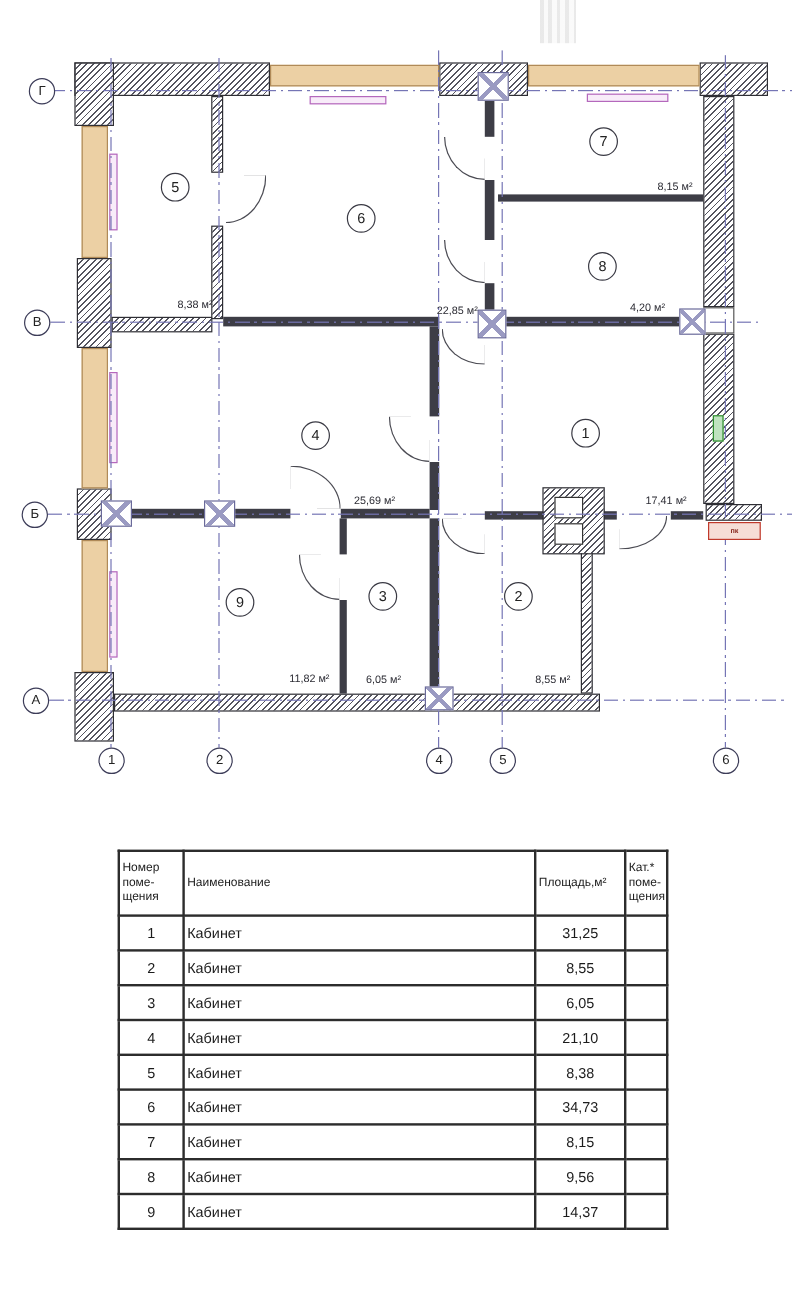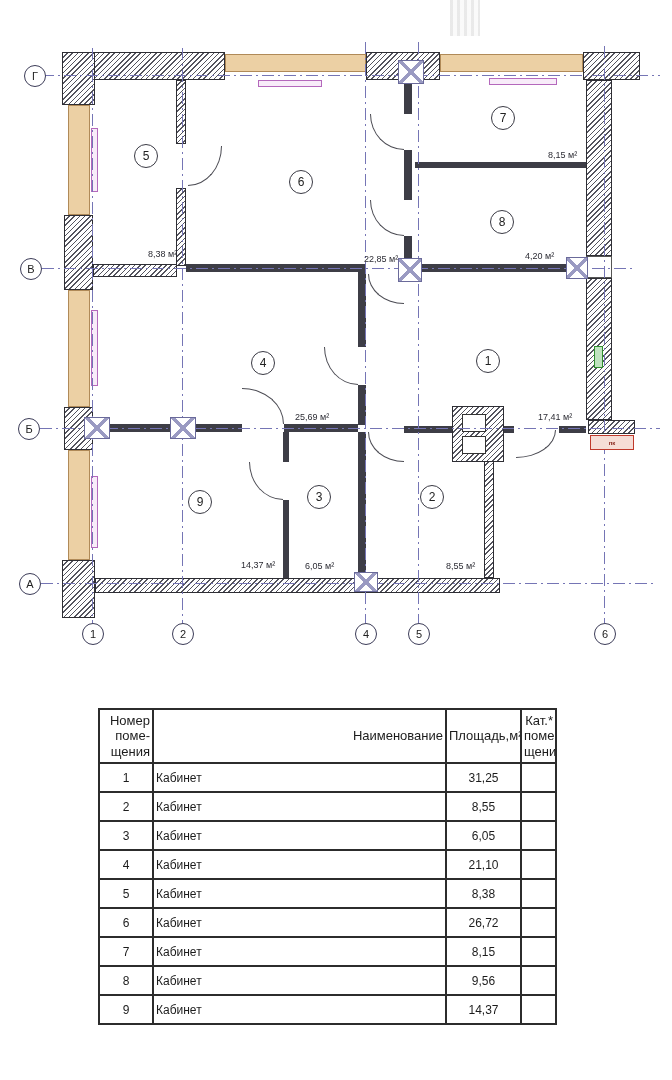--- a/index.html
+++ b/index.html
@@ -39,21 +39,21 @@
      align-items:center;justify-content:center;font-size:6px;color:#8a2a20;font-weight:bold;}
   #green-marker{position:absolute;left:594px;top:346px;width:9px;height:22px;z-index:6;
      background:#bfe3bf;border:1.3px solid #2f8f2f;box-sizing:border-box;}
   
   #tbl-title{position:absolute;left:98px;top:671px;width:457px;text-align:center;
      font-size:13.5px;color:#1e1e1e;}
   #tbl-wrap{position:absolute;left:98px;top:708px;}
   table.expl{border-collapse:collapse;table-layout:fixed;width:457px;background:#fff;}
   table.expl th,table.expl td{border:2px solid #2c2c2c;font-weight:normal;color:#1c1c1c;
      overflow:hidden;}
-  table.expl th{font-size:13px;line-height:1.18;white-space:pre-line;text-align:right;
+  table.expl th{font-size:10px;line-height:1.18;white-space:pre-line;text-align:left;
      vertical-align:middle;height:50px;padding:1px 2px;}
   table.expl td{font-size:12px;height:27px;padding:0 2px;}
   td.c-num,td.c-area{text-align:center;}
   td.c-name{text-align:left;padding-left:12px;}
   .col-num{width:54px;} .col-name{width:293px;} .col-area{width:75px;} .col-cat{width:35px;}
 </style>
 </head>
 <body>
 
 <div id="stage">
@@ -208,21 +208,21 @@
     </div>
 
   <div class="alabel" style="left:538px;top:412px;">17,41 м²</div>
   <div class="alabel" style="left:446px;top:561px;">8,55 м²</div>
   <div class="alabel" style="left:305px;top:561px;">6,05 м²</div>
   <div class="alabel" style="left:295px;top:412px;">25,69 м²</div>
   <div class="alabel" style="left:136px;top:249px;margin-left:12px;">8,38 м²</div>
   <div class="alabel" style="left:364px;top:254px;">22,85 м²</div>
   <div class="alabel" style="left:548px;top:150px;">8,15 м²</div>
   <div class="alabel" style="left:525px;top:251px;">4,20 м²</div>
-  <div class="alabel" style="left:241px;top:560px;">14,37 м²</div>
+  <div class="alabel" style="left:241px;top:560px;">11,82 м²</div>
 
 
 
   <div id="tbl-wrap">
     <table class="expl">
       <colgroup>
         <col class="col-num">
           <col class="col-name">
           <col class="col-area">
           <col class="col-cat">
@@ -266,21 +266,21 @@
         </tr>
         <tr>
           <td class="c-num">5</td>
           <td class="c-name">Кабинет</td>
           <td class="c-area">8,38</td>
           <td class="c-cat"></td>
         </tr>
         <tr>
           <td class="c-num">6</td>
           <td class="c-name">Кабинет</td>
-          <td class="c-area">26,72</td>
+          <td class="c-area">34,73</td>
           <td class="c-cat"></td>
         </tr>
         <tr>
           <td class="c-num">7</td>
           <td class="c-name">Кабинет</td>
           <td class="c-area">8,15</td>
           <td class="c-cat"></td>
         </tr>
         <tr>
           <td class="c-num">8</td>

